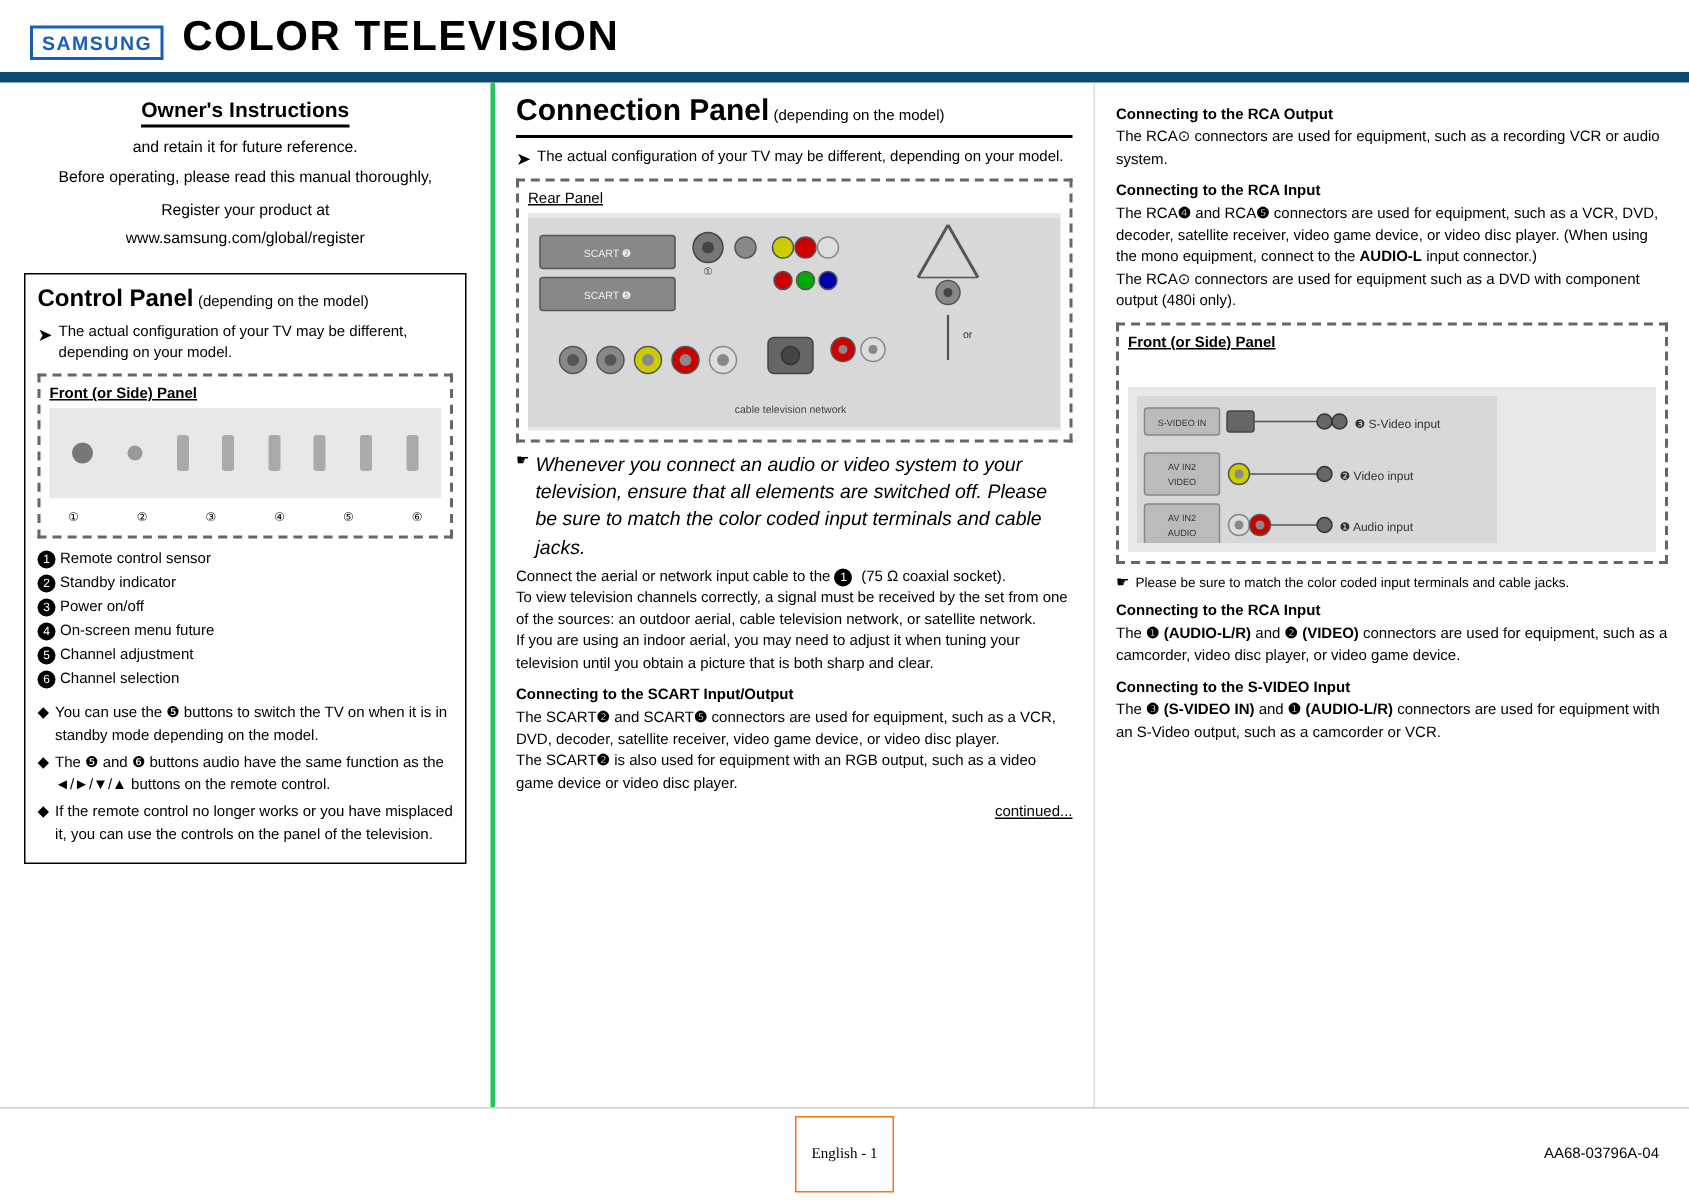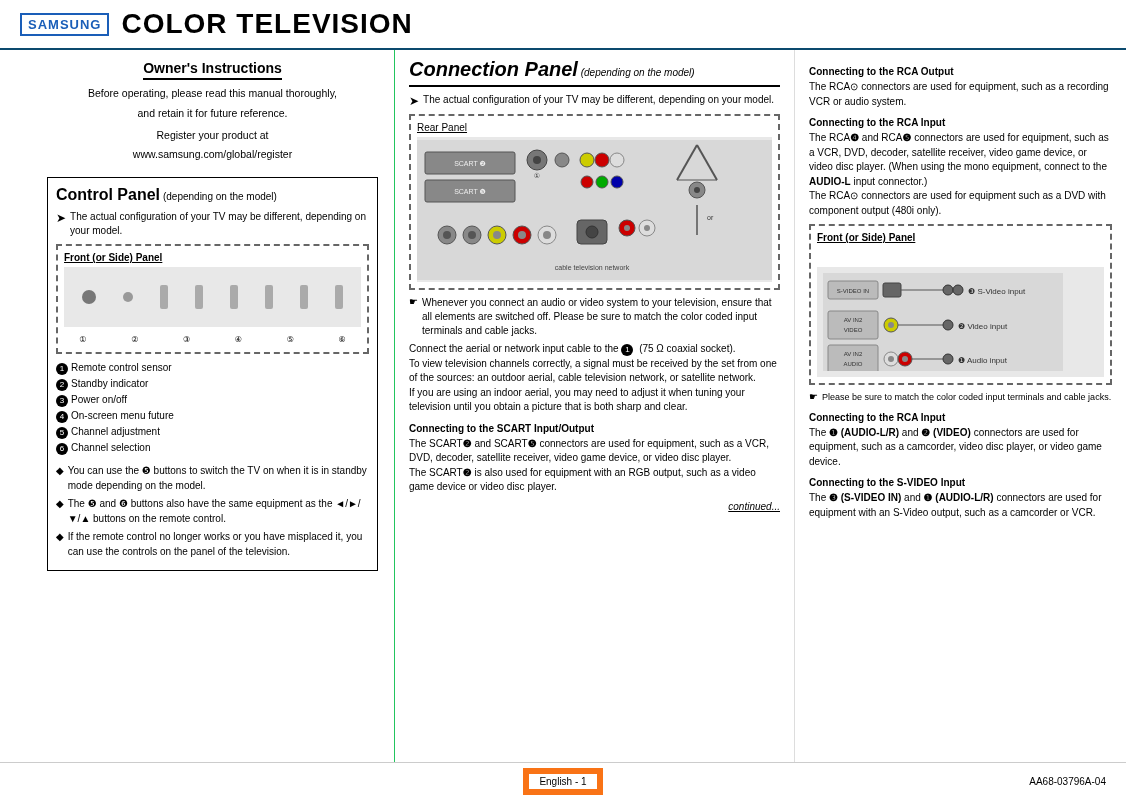--- a/index.html
+++ b/index.html
@@ -14,23 +14,23 @@
     }
     .page {
       width: 1126px;
       height: 800px;
       display: flex;
       flex-direction: column;
     }
     
     .header {
       display: flex;
-      align-items: center;
+      align-items: flex-end;
       padding: 8px 20px;
-      border-bottom: 2px solid #0c4a6e;
+      border-bottom: 7px solid #0c4a6e;
     }
     .samsung-logo {
       display: flex;
       align-items: center;
       margin-right: 12px;
     }
     .samsung-text {
       font-size: 13px;
       font-weight: bold;
       color: #1a5eb8;
@@ -44,25 +44,24 @@
       letter-spacing: 1px;
     }
     
     .main {
       display: flex;
       flex: 1;
       overflow: hidden;
     }
     
     .col-left {
-      width: 364px;
+      width: 330px;
       padding: 10px 16px;
-      border-right: 1px solid #22c55e;
+      border-right: 3px solid #22c55e;
       font-size: 10.5px;
-      margin-left: 31px;
     }
     
     .col-center {
       width: 400px;
       padding: 8px 14px;
       border-right: 1px solid #ddd;
       font-size: 10px;
     }
     
     .col-right {
@@ -180,21 +179,20 @@
     }
     .bullet-diamond {
       margin-right: 4px;
       flex-shrink: 0;
     }
     
     .connection-panel-header {
       border-bottom: 2px solid #000;
       padding-bottom: 4px;
       margin-bottom: 6px;
-      font-style: italic;
     }
     .connection-panel-title {
       font-size: 20px;
       font-weight: bold;
     }
     .connection-panel-subtitle {
       font-size: 10px;
       font-weight: normal;
     }
     .rear-panel-box {
@@ -268,32 +266,32 @@
     
     .footer {
       display: flex;
       justify-content: center;
       align-items: center;
       padding: 5px;
       border-top: 1px solid #ccc;
       position: relative;
     }
     .footer-page {
-      border: 6px solid #f97316;
-      padding: 2px 10px;
-      font-size: 10px;
+      border: 1px solid #f97316;
+      padding: 19px 10px;
+      font-size: 10px;
+      font-family: Liberation Serif, serif;
     }
     .footer-code {
       position: absolute;
       right: 20px;
       font-size: 10px;
     }
     .continued {
       font-size: 10px;
-      font-style: italic;
       text-align: right;
       margin-top: 6px;
       text-decoration: underline;
     }
   </style>
 </head>
 <body>
 
 <div class="page">
 
@@ -303,22 +301,22 @@
     </div>
     <span class="header-title">COLOR TELEVISION</span>
   </div>
 
   <div class="main">
 
     <div class="col-left">
 
       <div class="owners-section">
         <div class="owners-title">Owner's Instructions</div>
+        <div class="owners-text">and retain it for future reference.</div>
         <div class="owners-text">Before operating, please read this manual thoroughly,</div>
-        <div class="owners-text">and retain it for future reference.</div>
         <div class="owners-text" style="margin-top:6px;">Register your product at</div>
         <div class="owners-text">www.samsung.com/global/register</div>
       </div>
 
       <div class="control-panel-section">
         <div>
           <span class="control-panel-title">Control Panel</span>
           <span class="control-panel-subtitle">(depending on the model)</span>
         </div>
         <div class="section-note">
@@ -358,21 +356,21 @@
           <li><span class="num-circle">6</span><span>Channel selection</span></li>
         </ul>
 
         <div class="bullet-section">
           <div class="bullet-item">
             <span class="bullet-diamond">◆</span>
             <span>You can use the ❺ buttons to switch the TV on when it is in standby mode depending on the model.</span>
           </div>
           <div class="bullet-item">
             <span class="bullet-diamond">◆</span>
-            <span>The ❺ and ❻ buttons also have the same equipment as the ◄/►/▼/▲ buttons on the remote control.</span>
+            <span>The ❺ and ❻ buttons audio have the same function as the ◄/►/▼/▲ buttons on the remote control.</span>
           </div>
           <div class="bullet-item">
             <span class="bullet-diamond">◆</span>
             <span>If the remote control no longer works or you have misplaced it, you can use the controls on the panel of the television.</span>
           </div>
         </div>
       </div>
     </div>
 
     <div class="col-center">
@@ -441,21 +439,21 @@
 
             <text x="175" y="130" text-anchor="middle" font-size="7" fill="#444">cable television network</text>
             <line x1="280" y1="65" x2="280" y2="95" stroke="#555" stroke-width="1.5"></line>
             <text x="290" y="80" font-size="7" fill="#333">or</text>
           </svg>
         </div>
       </div>
 
       <div style="display:flex;align-items:flex-start;margin:4px 0;">
         <span style="font-size:10px;margin-right:4px;">☛</span>
-        <span style="font-size:10px;line-height:1.4;">Whenever you connect an audio or video system to your television, ensure that all elements are switched off. Please be sure to match the color coded input terminals and cable jacks.</span>
+        <span style="font-size:13px;line-height:1.4;font-style:italic;">Whenever you connect an audio or video system to your television, ensure that all elements are switched off. Please be sure to match the color coded input terminals and cable jacks.</span>
       </div>
 
       <div class="section-body">
         Connect the aerial or network input cable to the <span class="num-badge">1</span> (75 Ω coaxial socket).<br>
         To view television channels correctly, a signal must be received by the set from one of the sources: an outdoor aerial, cable television network, or satellite network.<br>
         If you are using an indoor aerial, you may need to adjust it when tuning your television until you obtain a picture that is both sharp and clear.
       </div>
 
       <div class="section-heading">Connecting to the SCART Input/Output</div>
       <div class="section-body">

